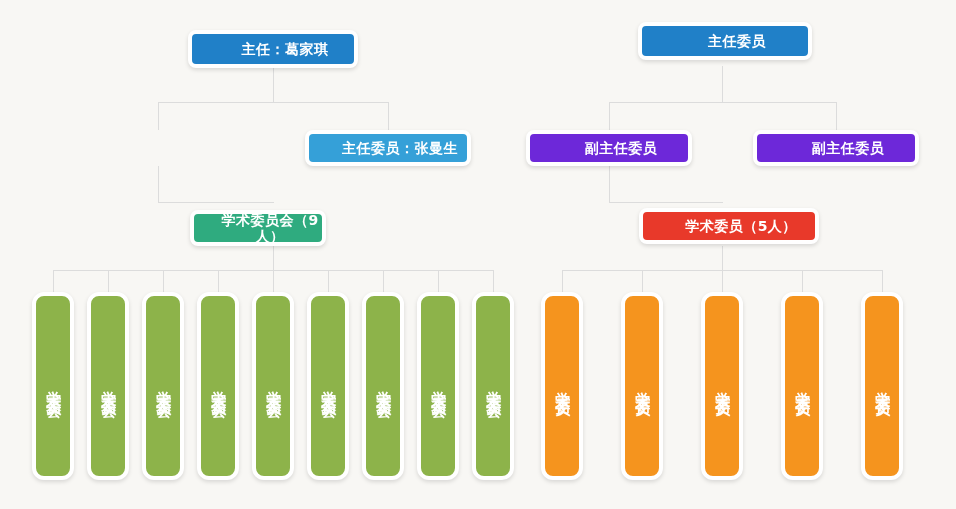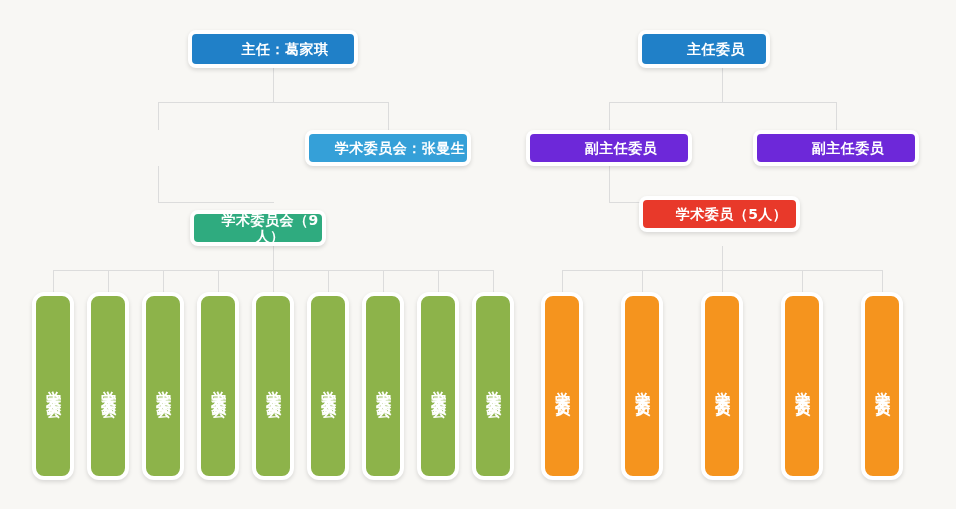--- a/index.html
+++ b/index.html
@@ -89,21 +89,21 @@
   <div class="line v" style="left:218px; top:270px; height:22px;"></div>
   <div class="line v" style="left:273px; top:270px; height:22px;"></div>
   <div class="line v" style="left:328px; top:270px; height:22px;"></div>
   <div class="line v" style="left:383px; top:270px; height:22px;"></div>
   <div class="line v" style="left:438px; top:270px; height:22px;"></div>
   <div class="line v" style="left:493px; top:270px; height:22px;"></div>
 
   <div class="node h-node c-root" style="left:188px; top:30px; width:170px; height:38px;">主任：葛家琪</div>
 
 
-  <div class="node h-node c-sub-left" style="left:305px; top:130px; width:166px; height:36px;">学术委员会：张曼生</div>
+  <div class="node h-node c-sub-left" style="left:305px; top:130px; width:166px; height:36px;">主任委员：张曼生</div>
 
   <div class="node h-node c-teal" style="left:190px; top:210px; width:136px; height:36px;">学术委员会（9人）</div>
 
   <div class="node leaf c-green" style="left:32px;  top:292px; width:42px; height:188px;">学术委员会</div>
   <div class="node leaf c-green" style="left:87px;  top:292px; width:42px; height:188px;">学术委员会</div>
   <div class="node leaf c-green" style="left:142px; top:292px; width:42px; height:188px;">学术委员会</div>
   <div class="node leaf c-green" style="left:197px; top:292px; width:42px; height:188px;">学术委员会</div>
   <div class="node leaf c-green" style="left:252px; top:292px; width:42px; height:188px;">学术委员会</div>
   <div class="node leaf c-green" style="left:307px; top:292px; width:42px; height:188px;">学术委员会</div>
   <div class="node leaf c-green" style="left:362px; top:292px; width:42px; height:188px;">学术委员会</div>
@@ -119,27 +119,27 @@
   <div class="line h" style="left:609px; top:202px; width:114px;"></div>
 
   <div class="line v" style="left:722px; top:246px; height:24px;"></div>
   <div class="line h" style="left:562px; top:270px; width:320px;"></div>
   <div class="line v" style="left:562px; top:270px; height:22px;"></div>
   <div class="line v" style="left:642px; top:270px; height:22px;"></div>
   <div class="line v" style="left:722px; top:270px; height:22px;"></div>
   <div class="line v" style="left:802px; top:270px; height:22px;"></div>
   <div class="line v" style="left:882px; top:270px; height:22px;"></div>
 
-  <div class="node h-node c-root" style="left:638px; top:30px; width:132px; height:38px;">主任委员</div>
+  <div class="node h-node c-root" style="left:638px; top:22px; width:174px; height:38px;">主任委员</div>
 
   <div class="node h-node c-sub-right" style="left:526px; top:130px; width:166px; height:36px;">副主任委员</div>
 
   <div class="node h-node c-sub-right" style="left:753px; top:130px; width:166px; height:36px;">副主任委员</div>
 
-  <div class="node h-node c-red" style="left:639px; top:196px; width:161px; height:36px;">学术委员（5人）</div>
+  <div class="node h-node c-red" style="left:639px; top:208px; width:180px; height:36px;">学术委员（5人）</div>
 
   <div class="node leaf c-orange" style="left:541px; top:292px; width:42px; height:188px;">学术委员</div>
   <div class="node leaf c-orange" style="left:621px; top:292px; width:42px; height:188px;">学术委员</div>
   <div class="node leaf c-orange" style="left:701px; top:292px; width:42px; height:188px;">学术委员</div>
   <div class="node leaf c-orange" style="left:781px; top:292px; width:42px; height:188px;">学术委员</div>
   <div class="node leaf c-orange" style="left:861px; top:292px; width:42px; height:188px;">学术委员</div>
 
 </div>
 
 </body></html>

